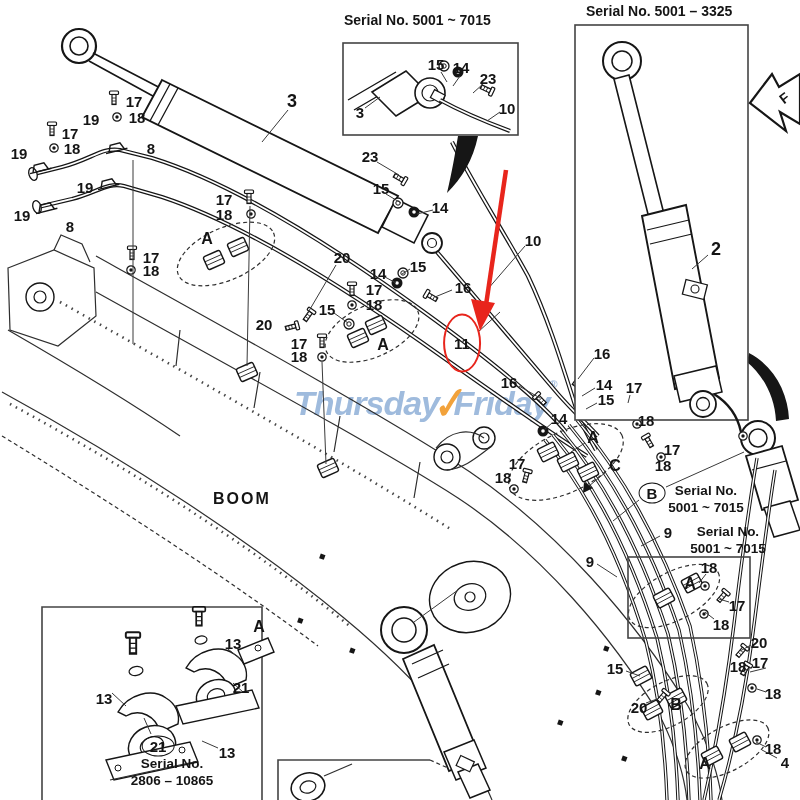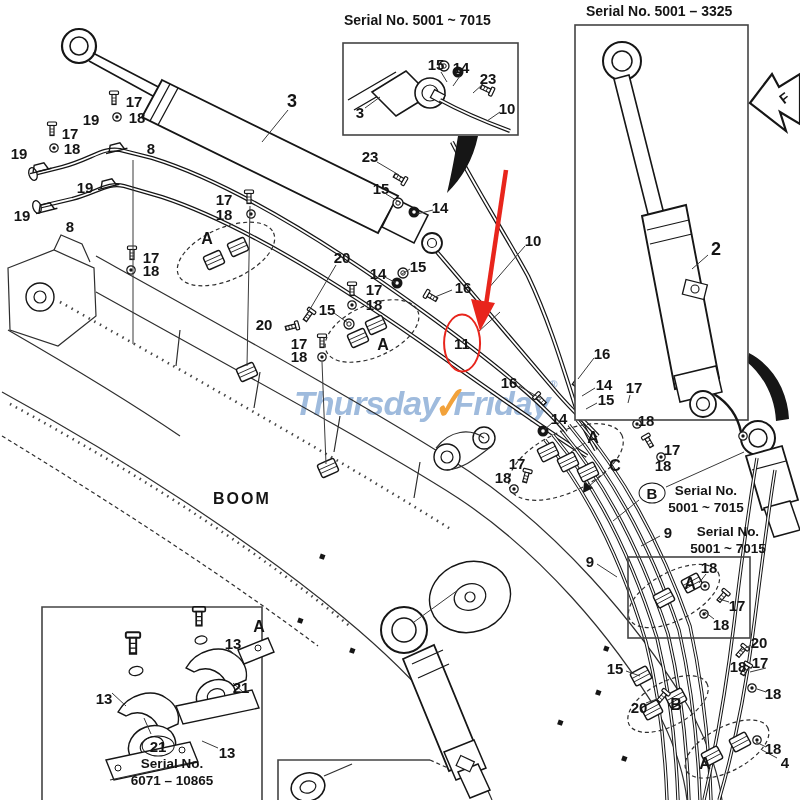--- a/index.html
+++ b/index.html
@@ -414,17 +414,17 @@
         <div class="note" style="left: 706px; top: 483px;">
           <div>Serial No.</div>
           <div>5001 ~ 7015</div>
         </div>
         <div class="note" style="left: 728px; top: 524px;">
           <div>Serial No.</div>
           <div>5001 ~ 7015</div>
         </div>
         <div class="note" style="left: 172px; top: 756px;">
           <div>Serial No.</div>
-          <div>6071 – 10865</div>
+          <div>2806 – 10865</div>
         </div>
       </div>
   </div>
 </div>
 
 </body></html>

